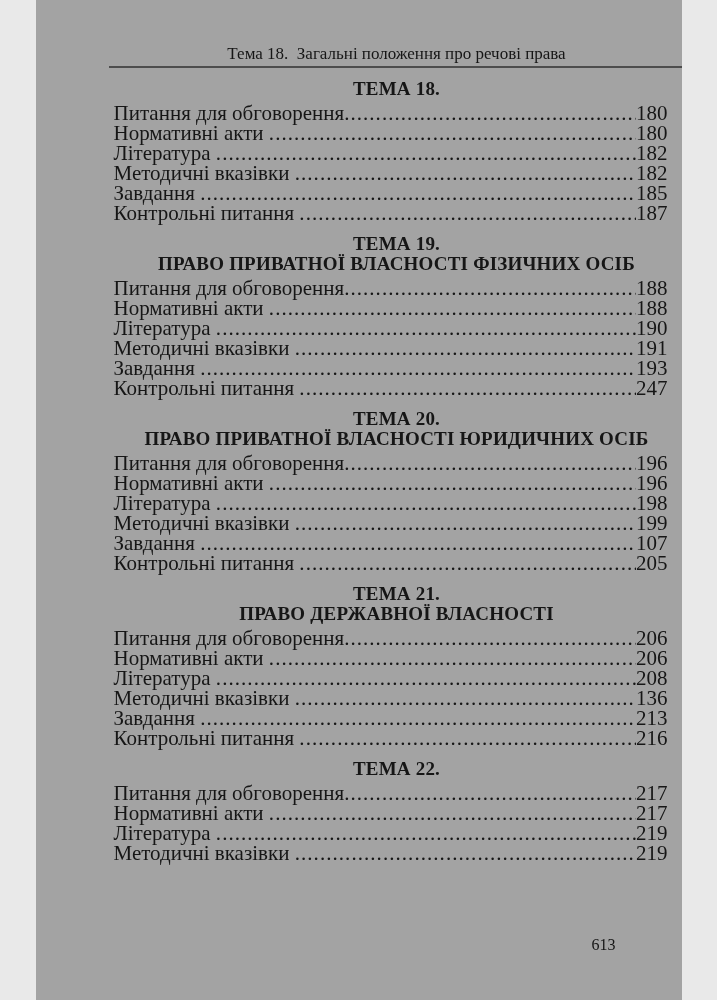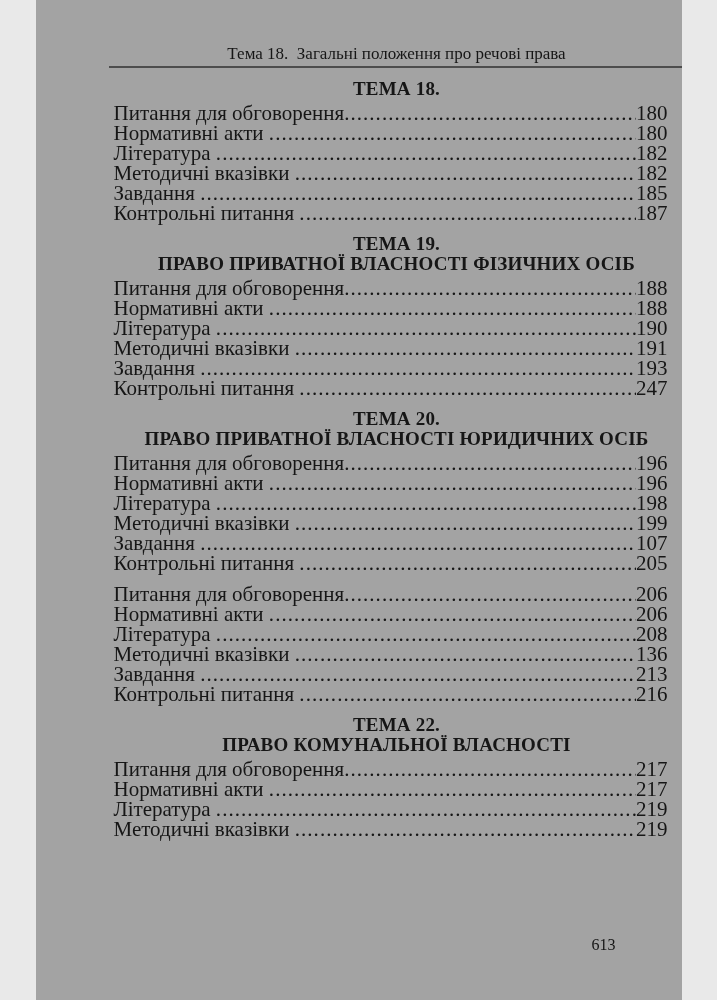--- a/index.html
+++ b/index.html
@@ -183,20 +183,24 @@
         <span class="pg">107</span>
       </div>
       <div class="toc-row">
         <span class="lbl">Контрольні питання </span>
         <span class="dots"></span>
         <span class="pg">205</span>
       </div>
     </section>
 
     <section class="toc-section">
+      <h2 class="sec-title">
+        <span>ТЕМА 21.</span><br>
+        <span>ПРАВО ДЕРЖАВНОЇ ВЛАСНОСТІ</span>
+      </h2>
       <div class="toc-row">
         <span class="lbl">Питання для обговорення</span>
         <span class="dots"></span>
         <span class="pg">206</span>
       </div>
       <div class="toc-row">
         <span class="lbl">Нормативні акти </span>
         <span class="dots"></span>
         <span class="pg">206</span>
       </div>
@@ -218,21 +222,20 @@
       <div class="toc-row">
         <span class="lbl">Контрольні питання </span>
         <span class="dots"></span>
         <span class="pg">216</span>
       </div>
     </section>
 
     <section class="toc-section">
       <h2 class="sec-title">
         <span>ТЕМА 22.</span><br>
-        <span>ПРАВО КОМУНАЛЬНОЇ ВЛАСНОСТІ</span>
       </h2>
       <div class="toc-row">
         <span class="lbl">Питання для обговорення</span>
         <span class="dots"></span>
         <span class="pg">217</span>
       </div>
       <div class="toc-row">
         <span class="lbl">Нормативні акти </span>
         <span class="dots"></span>
         <span class="pg">217</span>

